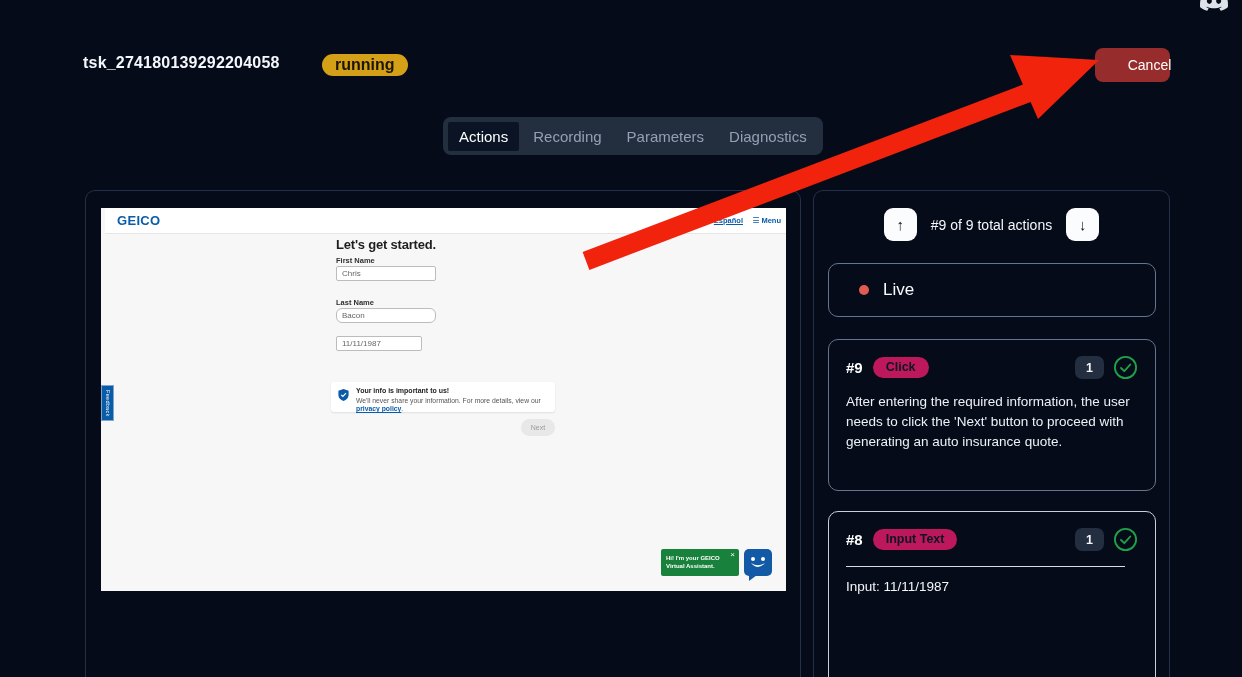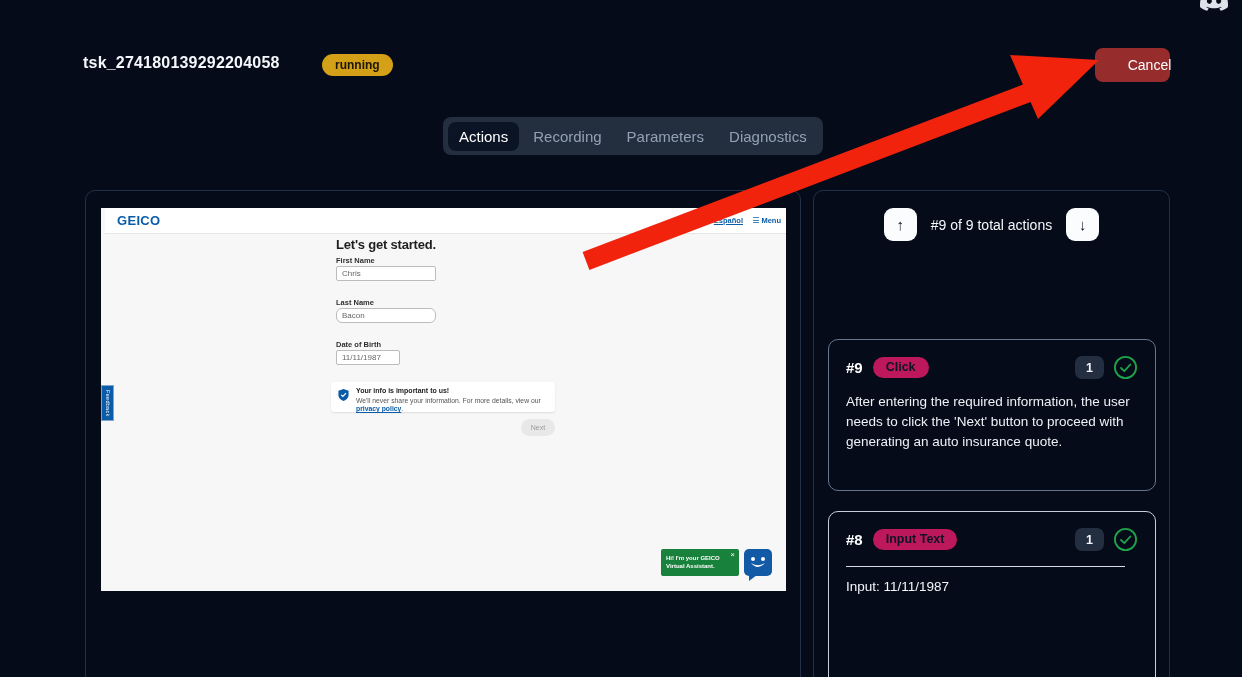--- a/index.html
+++ b/index.html
@@ -7,33 +7,33 @@
   .app{
     position:relative;width:1242px;height:677px;overflow:hidden;
     background:#050b18;font-family:"Liberation Sans","DejaVu Sans",sans-serif;
     -webkit-font-smoothing:antialiased;
   }
   
   .discord{position:absolute;top:-14px;right:14px;width:28px;height:28px;}
   .task-title{position:absolute;left:83px;top:54px;font-size:16px;font-weight:700;color:#f4f7fb;letter-spacing:.2px;}
   .badge-running{
     position:absolute;left:322px;top:54px;background:#d4a017;color:#1c1503;
-    font-size:12px;font-weight:700;padding:4px 13px;border-radius:12px;line-height:14px;
+    font-size:16px;font-weight:700;padding:4px 13px;border-radius:12px;line-height:14px;
   }
   .btn-cancel{
     position:absolute;left:1095px;top:48px;width:75px;height:34px;border:none;cursor:pointer;
     background:#962c2c;color:#ffffff;font-size:14px;font-weight:500;border-radius:8px;
     font-family:inherit;display:flex;align-items:center;justify-content:center;padding-left:40px;
   }
   
   .tabbar{
     position:absolute;left:443px;top:117px;height:38px;background:#232e3f;border-radius:8px;
     display:flex;align-items:center;padding:4px 5px;gap:3px;
   }
-  .tab{font-size:15px;color:#93a1b5;padding:6px 11px;border-radius:8px;cursor:pointer;white-space:nowrap;}
+  .tab{font-size:15px;color:#93a1b5;padding:6px 11px;border-radius:2px;cursor:pointer;white-space:nowrap;}
   .tab.active{background:#0b1424;color:#ffffff;}
   
   .panel-left{
     position:absolute;left:85px;top:190px;width:716px;height:545px;
     border:1px solid #243049;border-radius:10px;
   }
   .panel-right{
     position:absolute;left:813px;top:190px;width:357px;height:545px;
     border:1px solid #243049;border-radius:10px;
   }
@@ -142,21 +142,21 @@
 
       <div class="shot-heading">Let's get started.</div>
 
       <div class="f-label" style="top:48px">First Name</div>
       <input class="f-input" style="top: 58px;" readonly="" value="Chris">
 
       <div class="f-label" style="top:90px">Last Name</div>
       <input class="f-input" style="top: 100px; border-radius: 6px;" readonly="" value="Bacon">
 
       <div class="f-label" style="top:132px">Date of Birth</div>
-      <input class="f-input" style="top: 142px; width: 64px;" readonly="" value="11/11/1987">
+      <input class="f-input" style="top: 128px; width: 86px;" readonly="" value="11/11/1987">
 
       <div class="privacy">
         <svg class="shield" width="11" height="12" viewBox="0 0 11 12">
             <path fill="#0b5ca8" d="M5.5 0 L10.6 1.8 V6 C10.6 9 8.4 11.1 5.5 12 C2.6 11.1 .4 9 .4 6 V1.8 Z"></path>
             <path fill="none" stroke="#fff" stroke-width="1.2" d="M3.2 5.8 L4.9 7.5 L8 4.2"></path>
           </svg>
         <div class="privacy-title">Your info is important to us!</div>
         <div class="privacy-body"><span>We'll never share your information. For more details, view our </span><span class="privacy-link">privacy policy</span><span>.</span></div>
       </div>
 
@@ -182,20 +182,24 @@
     </div>
   </div>
 
   <div class="panel-right">
     <div class="pager-row">
       <button class="pager-btn">↑</button>
       <div class="pager-text">#9 of 9 total actions</div>
       <button class="pager-btn">↓</button>
     </div>
 
+    <div class="live-box">
+      <div class="live-dot"></div>
+      <div class="live-label">Live</div>
+    </div>
 
     <div class="action-card card-9">
       <div class="card-head">
         <span class="card-index">#9</span>
         <span class="type-badge">Click</span>
         <span class="head-right">
           <span class="count-badge">1</span>
           <svg width="25" height="25" viewBox="0 0 25 25">
               <circle cx="12.5" cy="12.5" r="10.6" fill="none" stroke="#1fa34a" stroke-width="1.8"></circle>
               <path d="M8 13 L11.3 16.2 L17.3 9.5" fill="none" stroke="#1fa34a" stroke-width="1.8" stroke-linecap="round" stroke-linejoin="round"></path>

